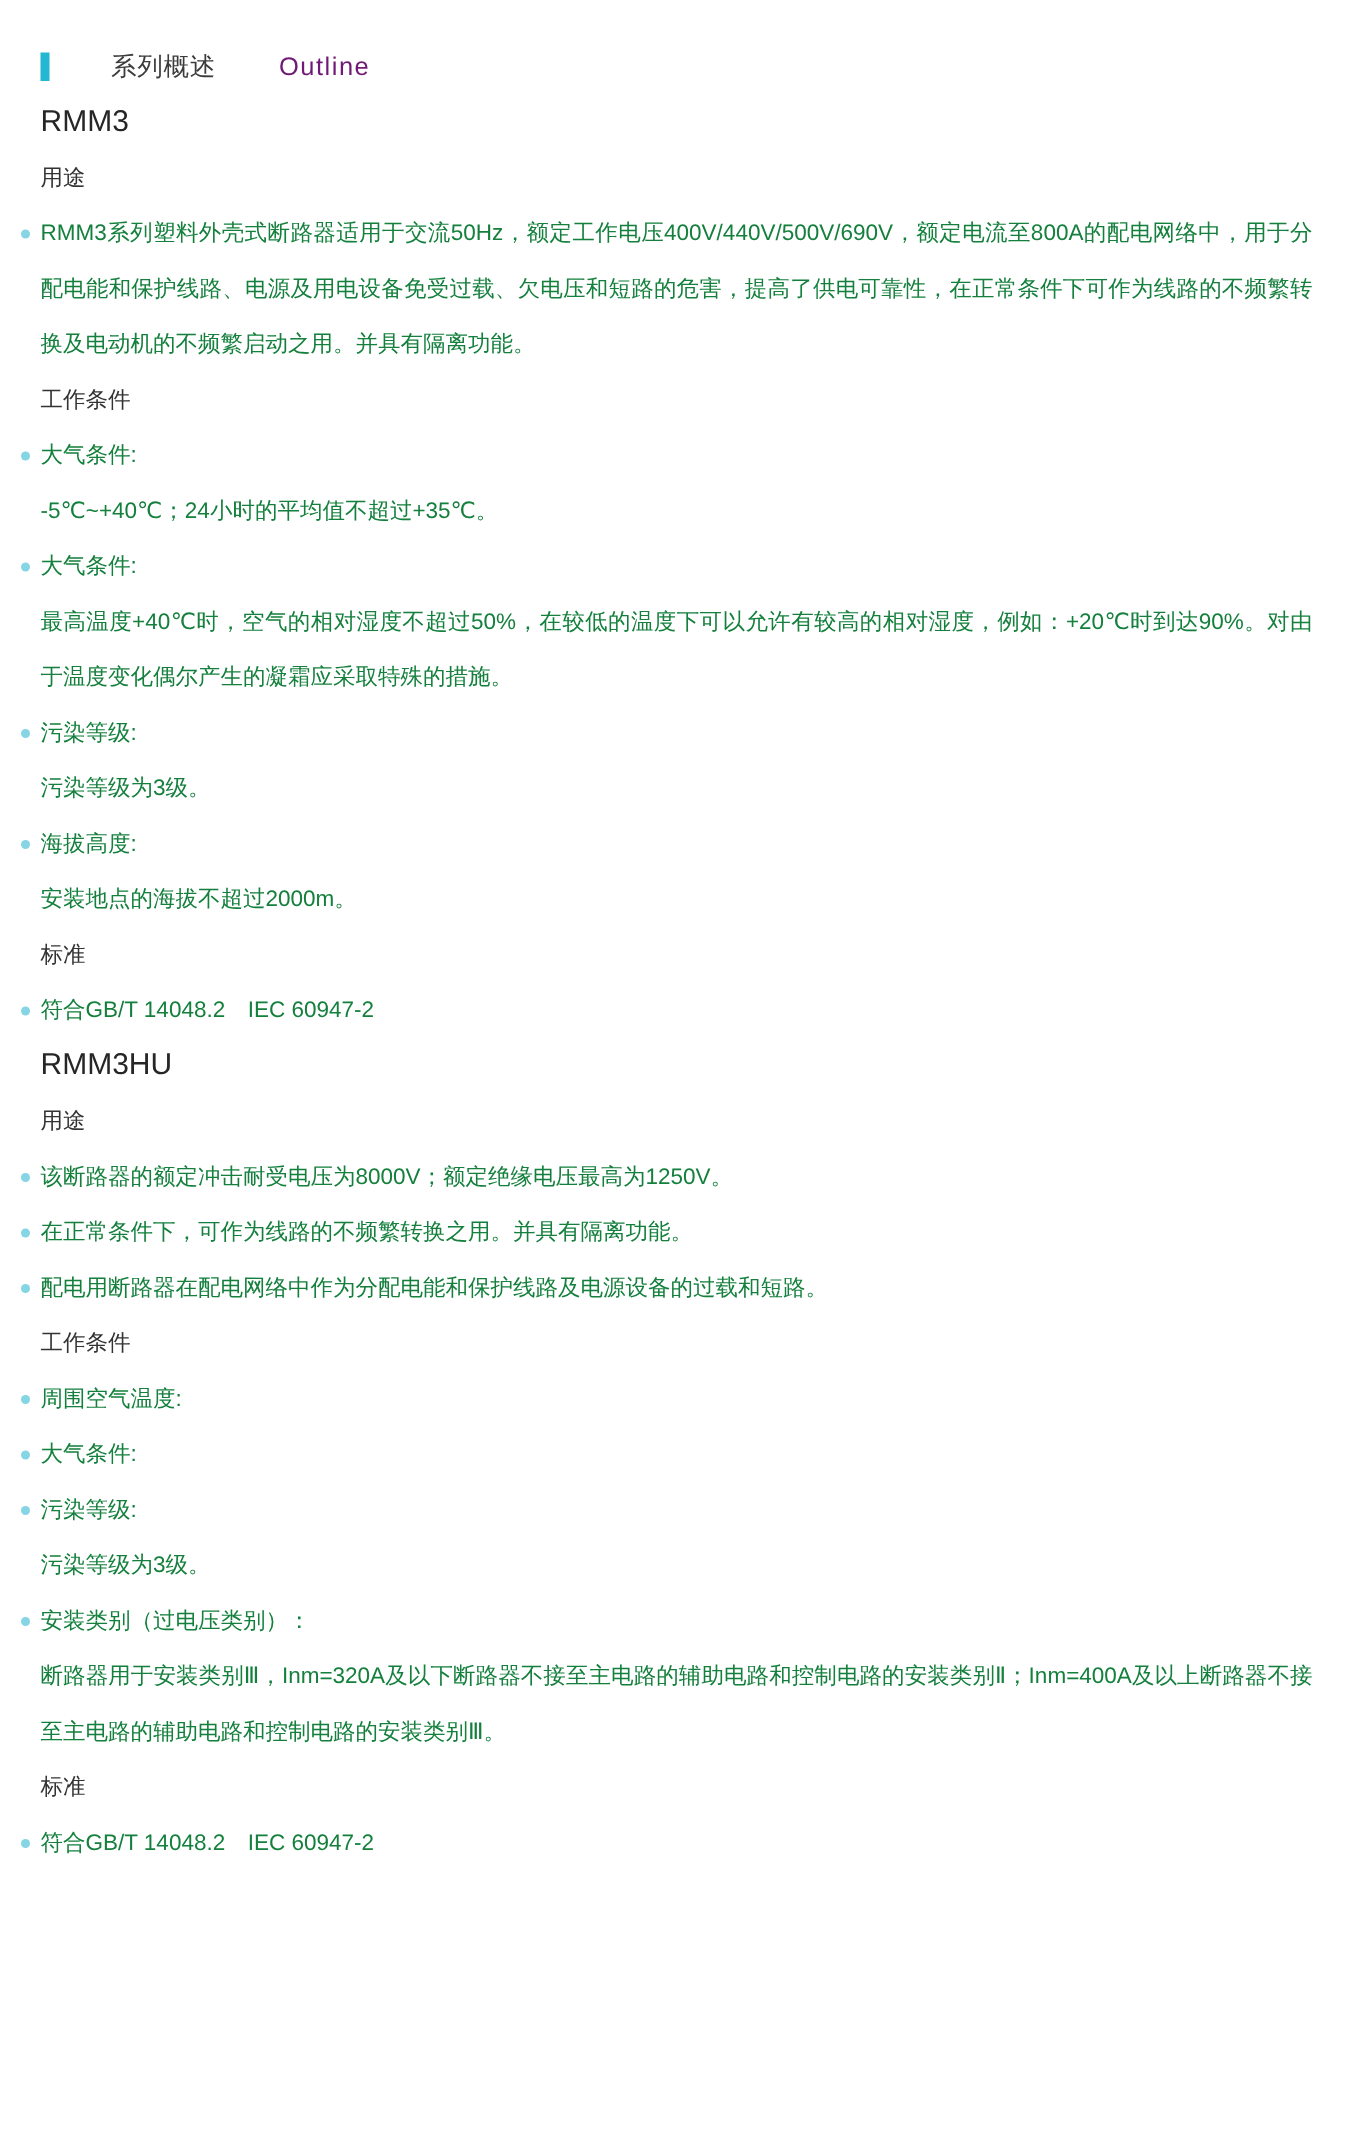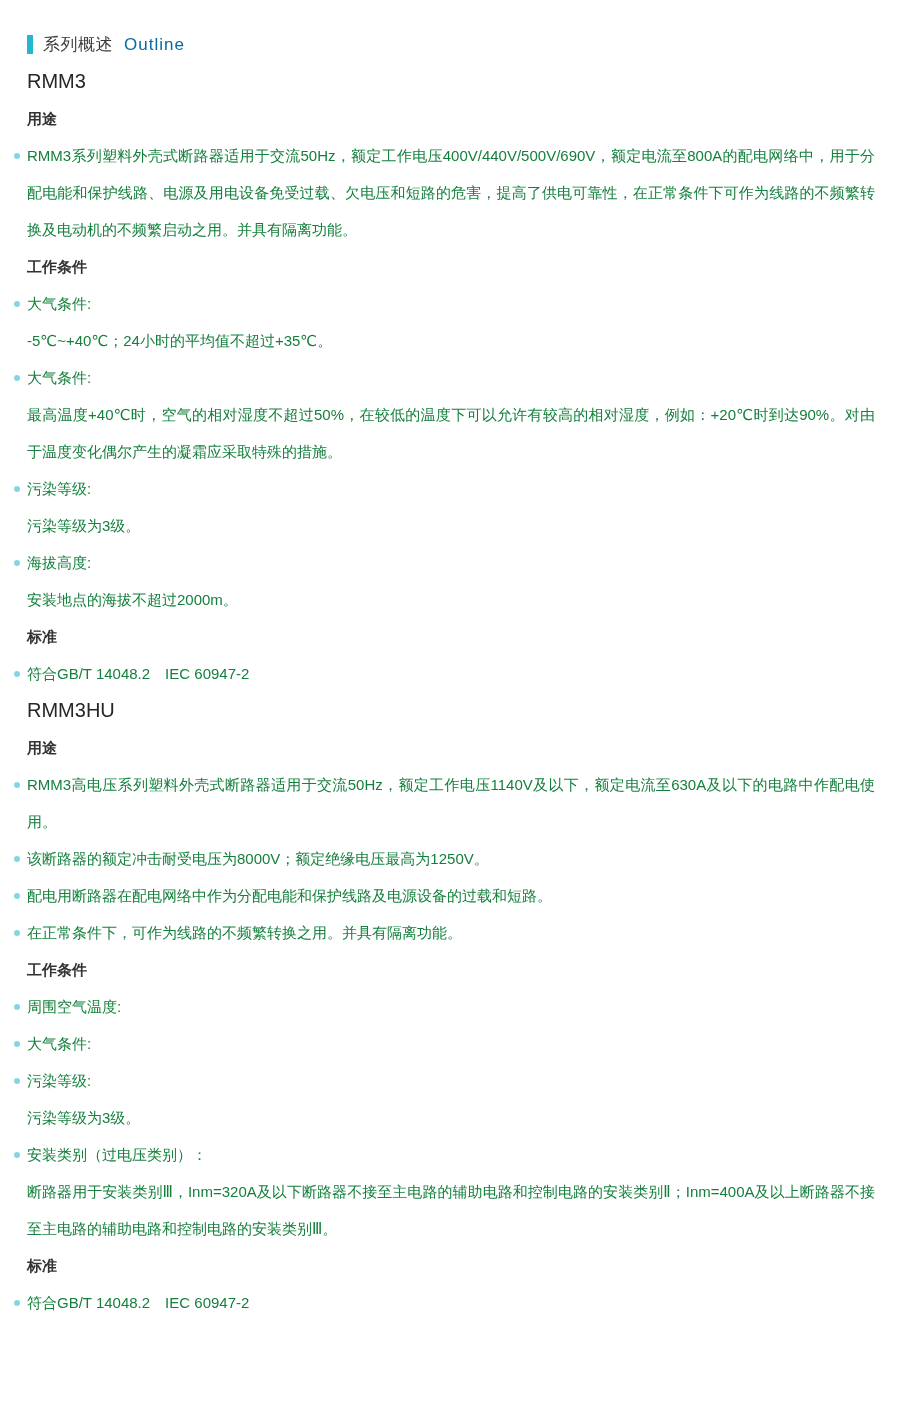--- a/index.html
+++ b/index.html
@@ -11,52 +11,53 @@
     padding: 26px 25px 10px 27px;
     font-family: "Liberation Sans", "DejaVu Sans", sans-serif;
     overflow: hidden;
   }
   
   .doc-header {
     display: flex;
     align-items: center;
     line-height: 37px;
     height: 37px;
+    gap: 31px;
   }
   .accent-bar {
     display: inline-block;
     width: 6px;
     height: 19px;
     background: #25b6d2;
     margin-right: 10px;
     flex: 0 0 auto;
   }
   .title-zh {
     font-size: 17px;
     color: #3c3c3c;
     letter-spacing: 0.5px;
   }
   .title-en {
     font-size: 17px;
-    color: #0369a1;
+    color: #701a75;
     margin-left: 11px;
     letter-spacing: 1px;
   }
   
   .section-title {
     font-size: 20px;
     font-weight: normal;
     color: #262626;
     line-height: 37px;
     margin: 0;
   }
   
   .subheading {
     font-size: 15px;
-    font-weight: bold;
+    font-weight: normal;
     color: #333333;
     line-height: 37px;
     margin: 0;
   }
   
   .lead, .cont {
     font-size: 15px;
     color: #15803d;
     line-height: 37px;
     margin: 0;
@@ -123,38 +124,34 @@
 
   <div class="bullet-item">
     <span class="dot"></span>
     <p class="lead">符合GB/T 14048.2　IEC 60947-2</p>
   </div>
 
   <h2 class="section-title">RMM3HU</h2>
 
   <h3 class="subheading">用途</h3>
 
-  <div class="bullet-item">
-    <span class="dot"></span>
-    <p class="lead">RMM3高电压系列塑料外壳式断路器适用于交流50Hz，额定工作电压1140V及以下，额定电流至630A及以下的电路中作配电使用。</p>
-  </div>
 
   <div class="bullet-item">
     <span class="dot"></span>
     <p class="lead">该断路器的额定冲击耐受电压为8000V；额定绝缘电压最高为1250V。</p>
   </div>
 
   <div class="bullet-item">
     <span class="dot"></span>
-    <p class="lead">配电用断路器在配电网络中作为分配电能和保护线路及电源设备的过载和短路。</p>
+    <p class="lead">在正常条件下，可作为线路的不频繁转换之用。并具有隔离功能。</p>
   </div>
 
   <div class="bullet-item">
     <span class="dot"></span>
-    <p class="lead">在正常条件下，可作为线路的不频繁转换之用。并具有隔离功能。</p>
+    <p class="lead">配电用断路器在配电网络中作为分配电能和保护线路及电源设备的过载和短路。</p>
   </div>
 
   <h3 class="subheading">工作条件</h3>
 
   <div class="bullet-item">
     <span class="dot"></span>
     <p class="lead">周围空气温度:</p>
   </div>
 
   <div class="bullet-item">

